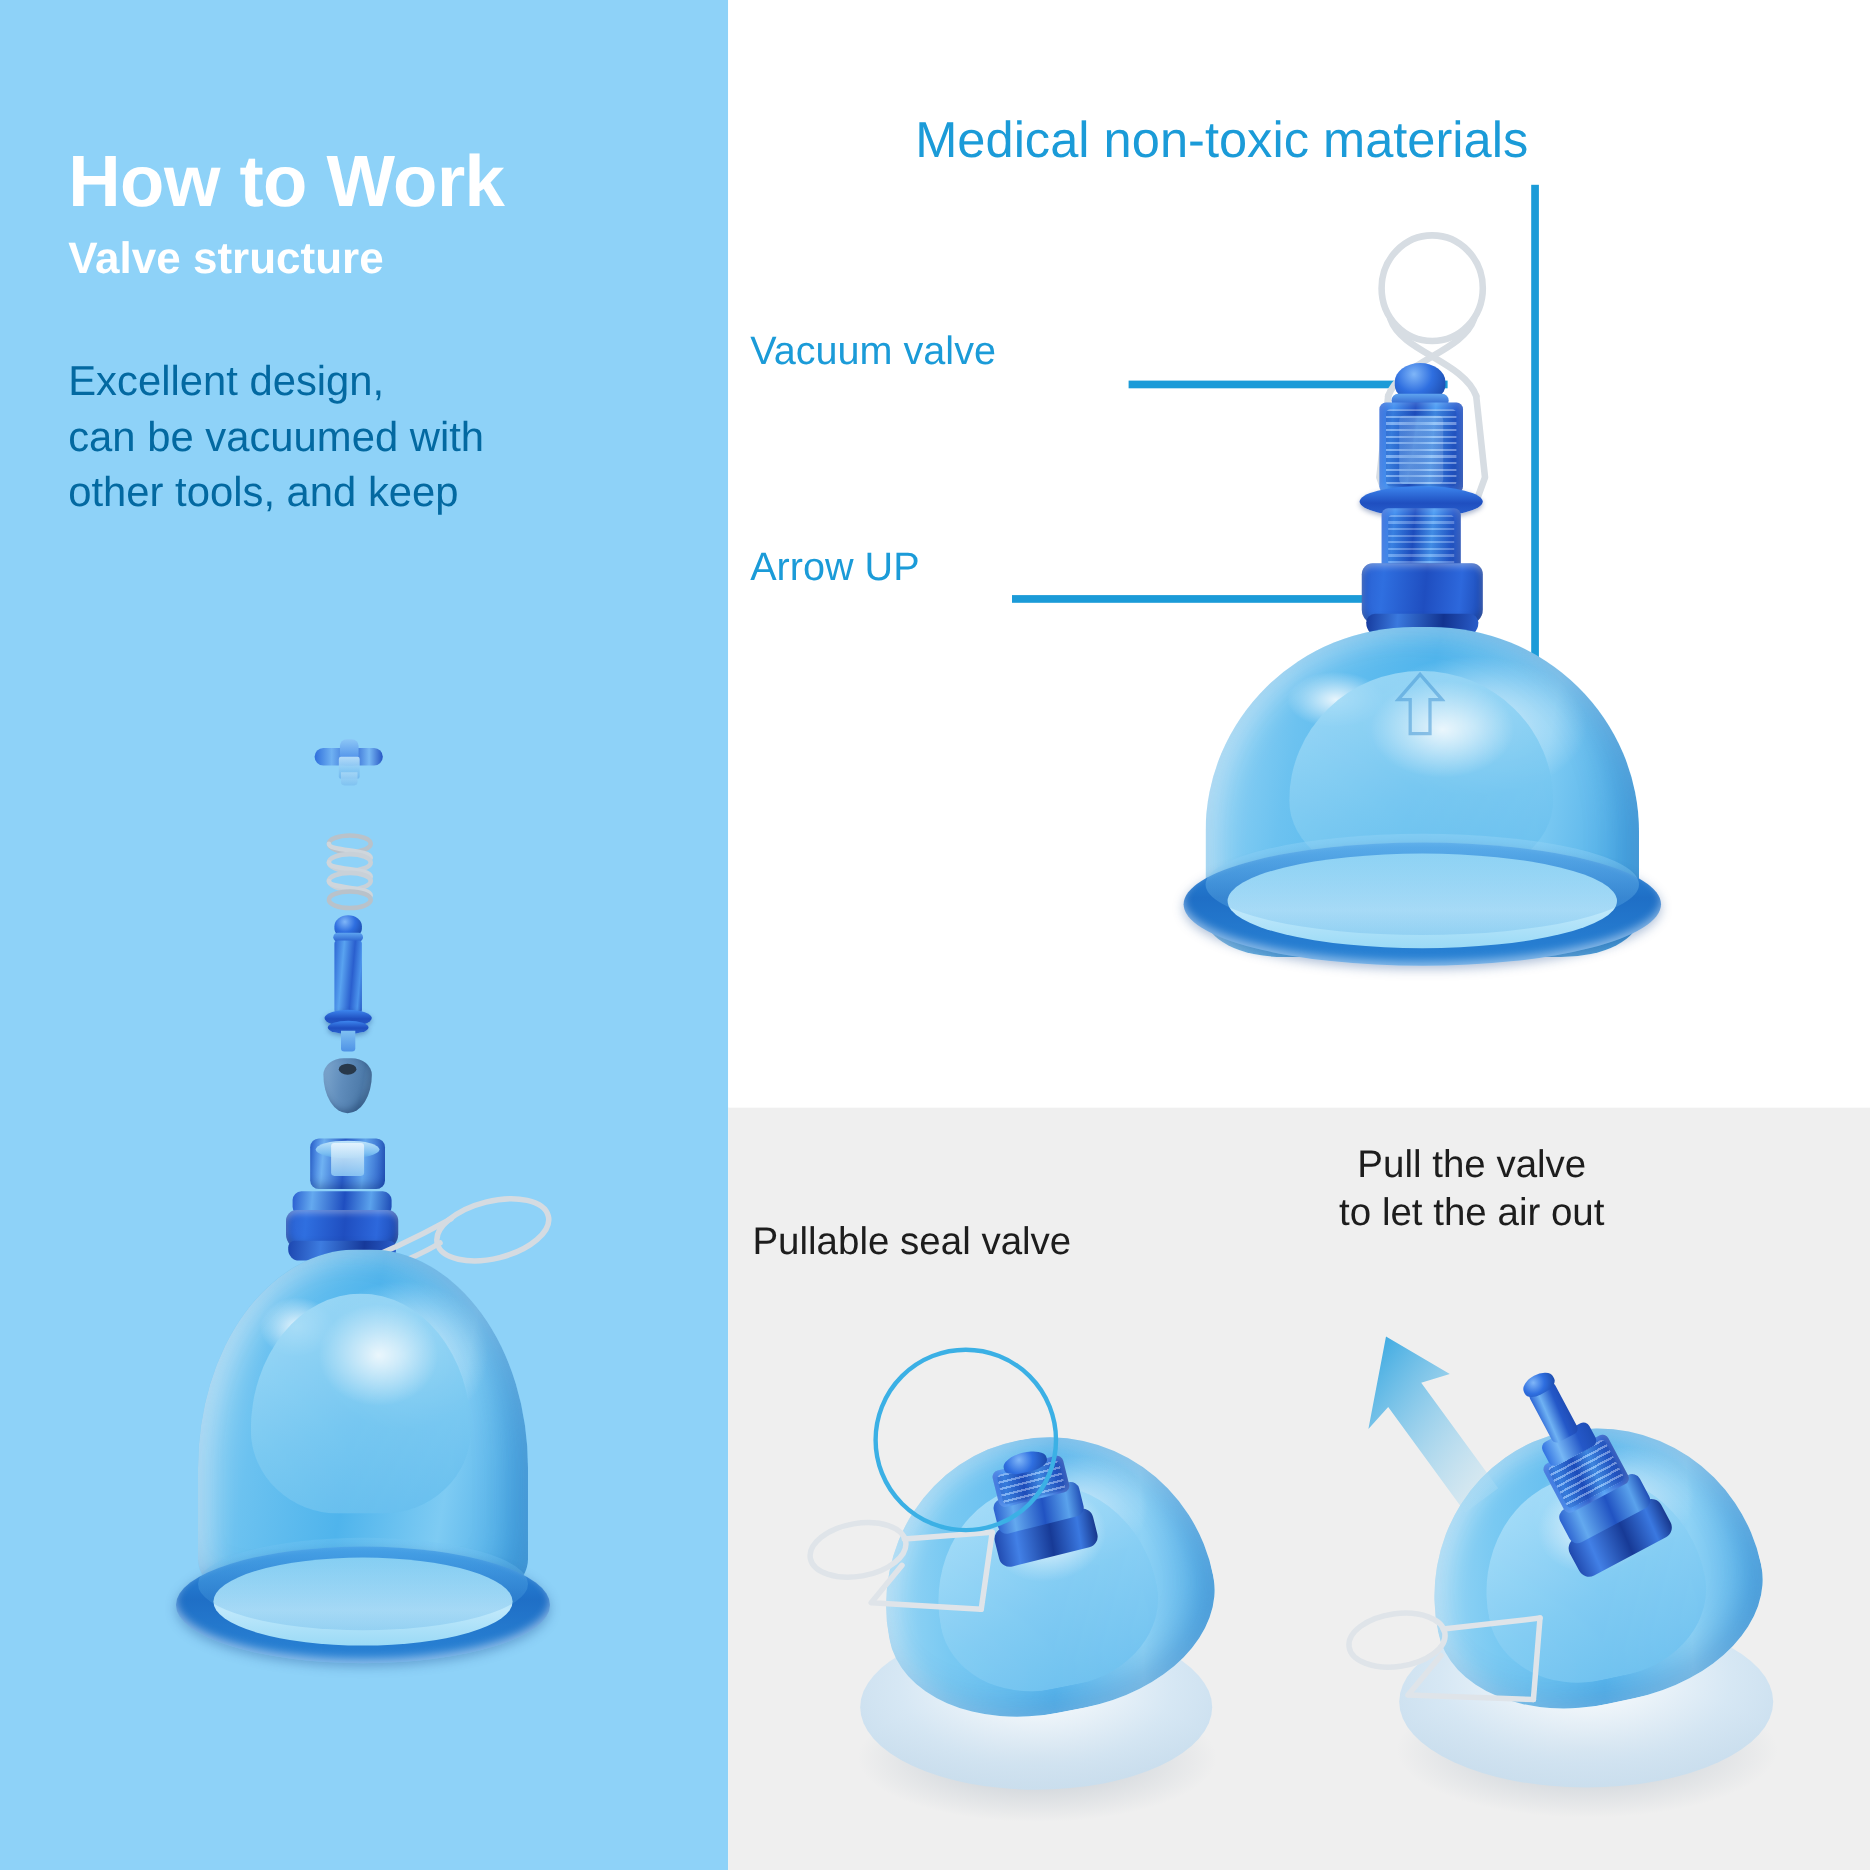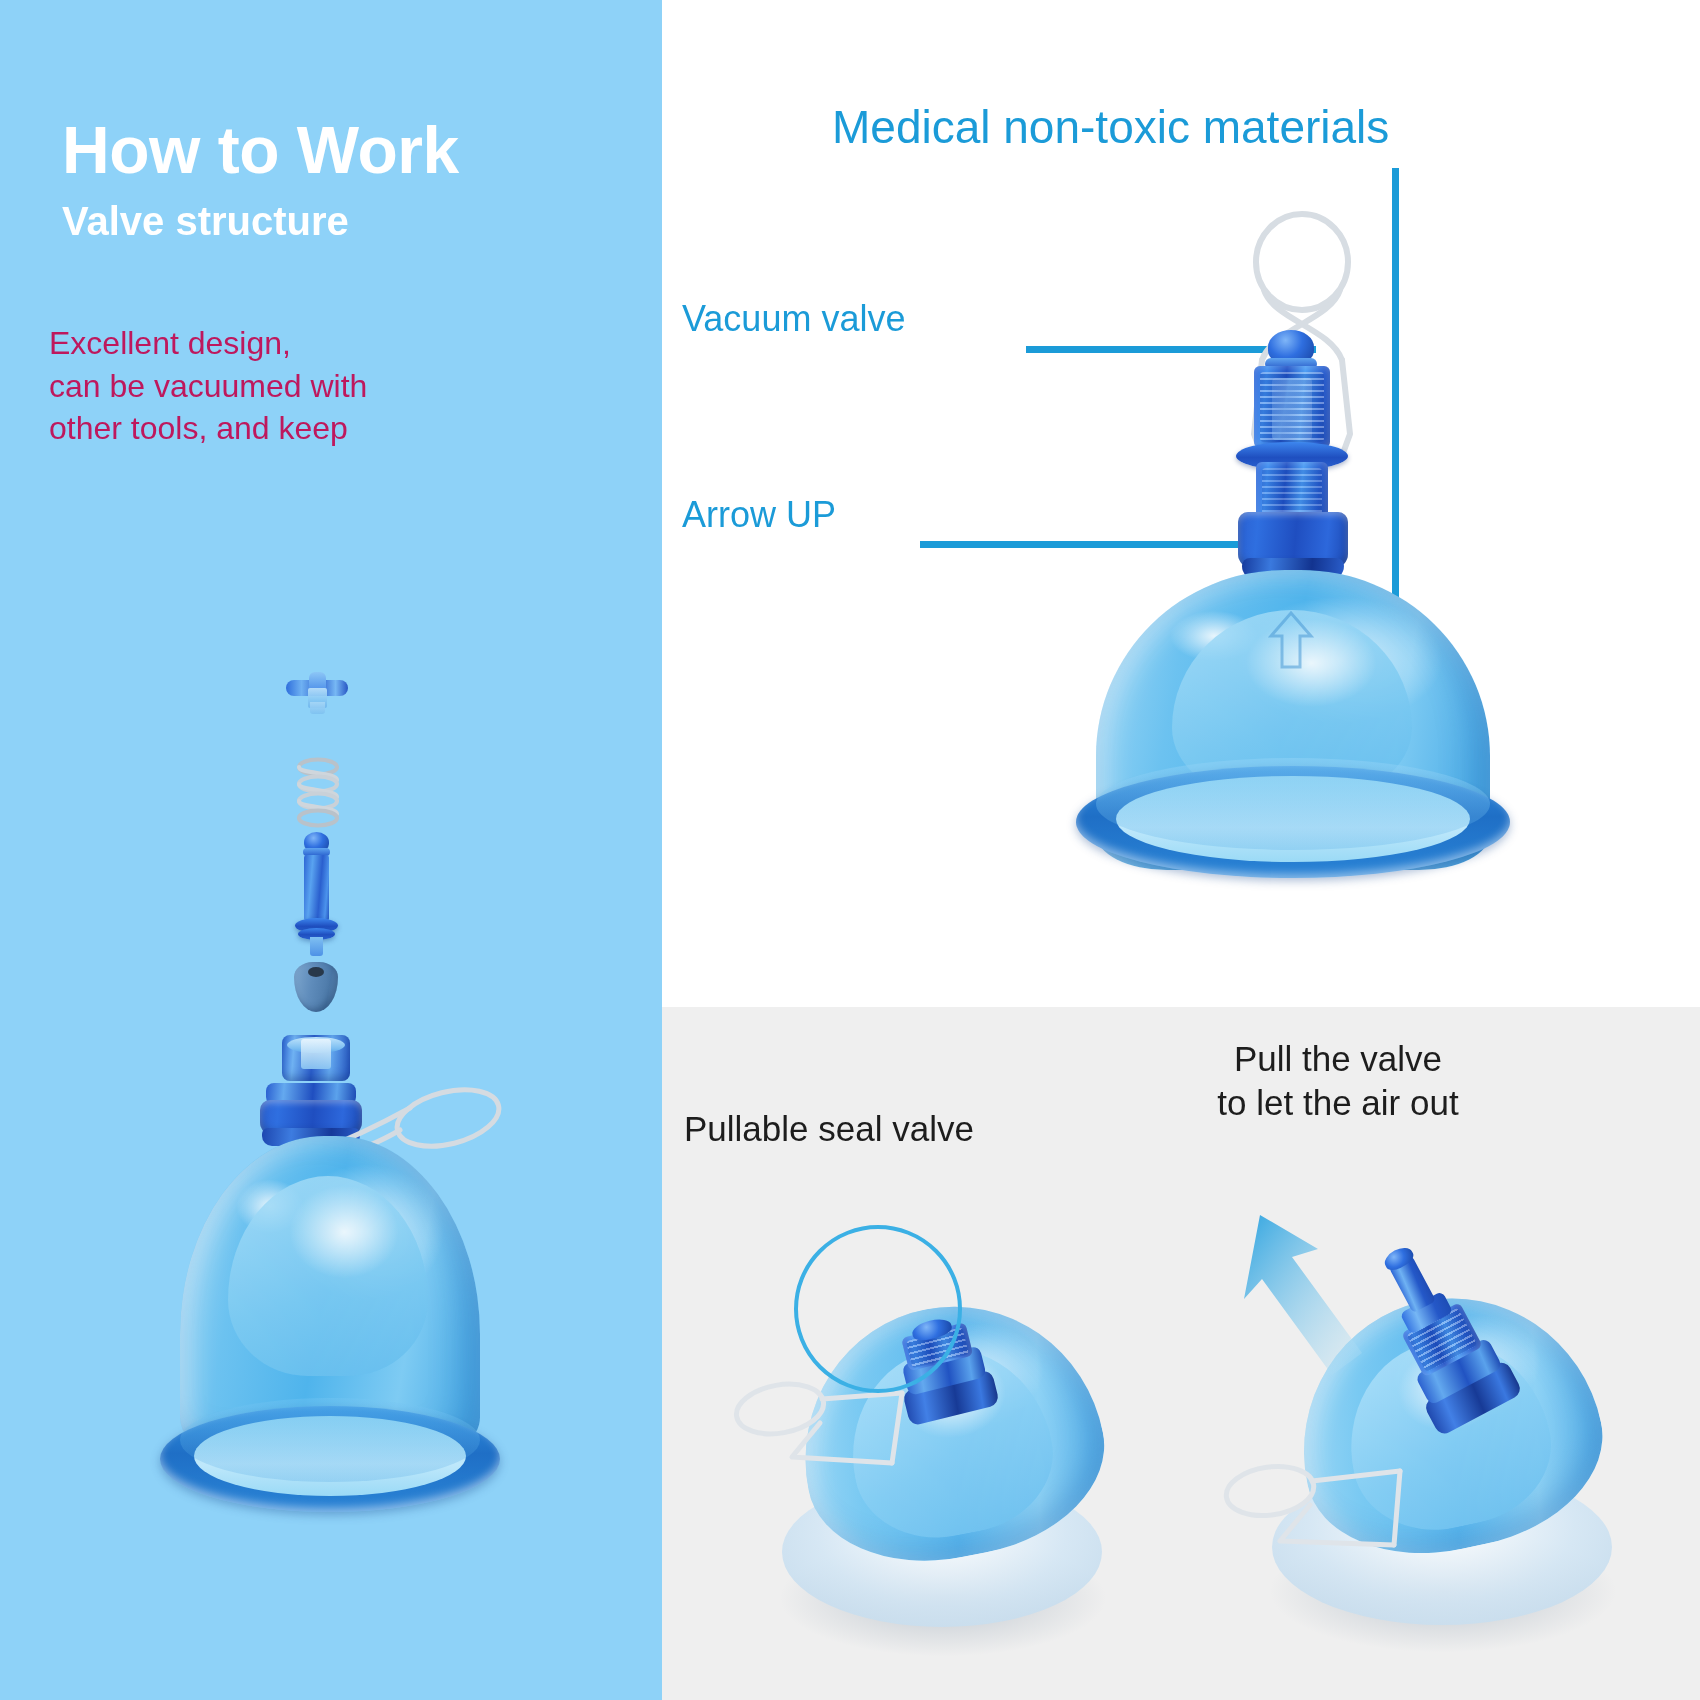--- a/index.html
+++ b/index.html
@@ -7,24 +7,24 @@
 
   #stage{position:relative;width:1700px;height:1700px;background:#ffffff;}
 
   
   .panel{position:absolute;}
   #left-panel{left:0;top:0;width:662px;height:1700px;background:#8ed2f8;}
   #topright-panel{left:662px;top:0;width:1038px;height:1007px;background:#ffffff;}
   #bottomright-panel{left:662px;top:1007px;width:1038px;height:693px;background:#efefef;}
 
   
-  #title-block{position:absolute;left:62px;top:116px;width:560px;}
+  #title-block{position:absolute;left:62px;top:130px;width:560px;}
   #main-title{font-size:66px;font-weight:bold;color:#ffffff;line-height:1.05;letter-spacing:-0.5px;margin:0;}
   #sub-title{font-size:40px;font-weight:bold;color:#ffffff;line-height:1.1;margin:14px 0 0 0;}
-  #body-copy{position:absolute;left:49px;top:322px;width:540px;font-size:32px;color:#be185d;line-height:1.33;}
+  #body-copy{position:absolute;left:62px;top:322px;width:540px;font-size:38px;color:#0369a1;line-height:1.33;}
   #body-copy div{white-space:nowrap;}
 
   
   .blue-label{position:absolute;color:#1b9bd8;font-size:36px;white-space:nowrap;}
   .dark-label{position:absolute;color:#1d1d1d;font-size:35px;white-space:nowrap;line-height:1.25;}
   .leader{position:absolute;background:#1b9bd8;}
   .leader.h{height:7px;}
   .leader.v{width:7px;}
 
   

